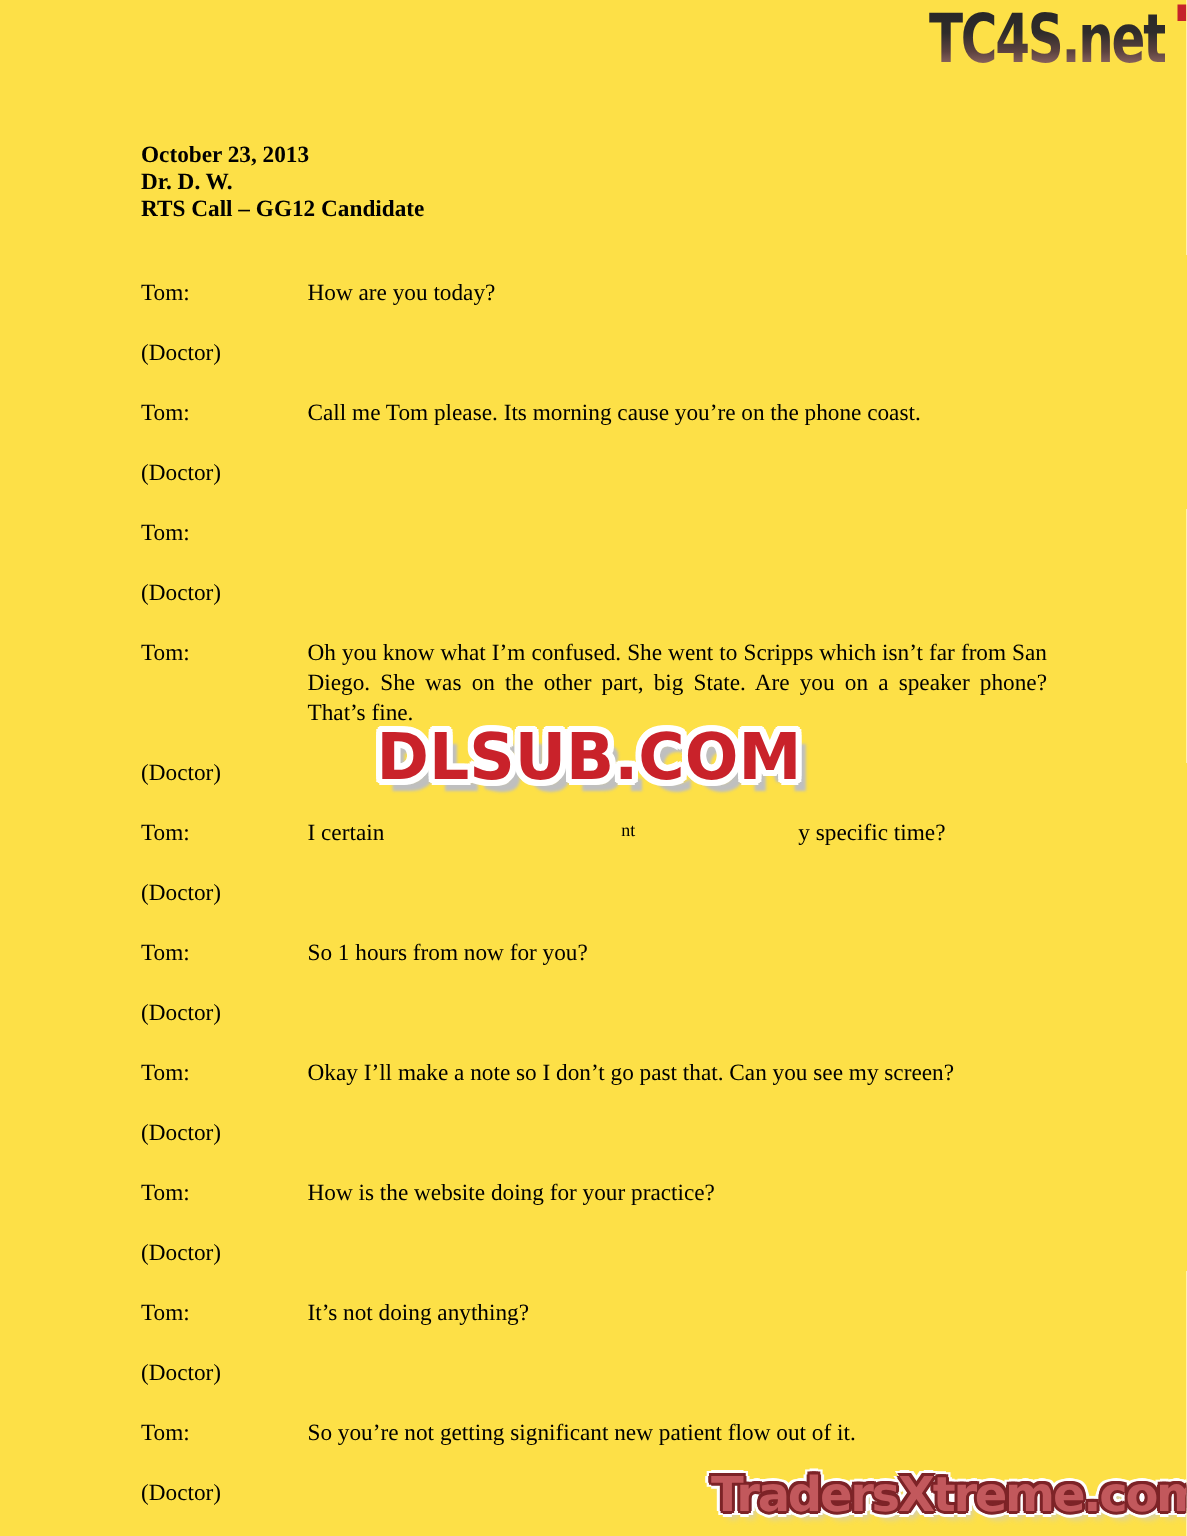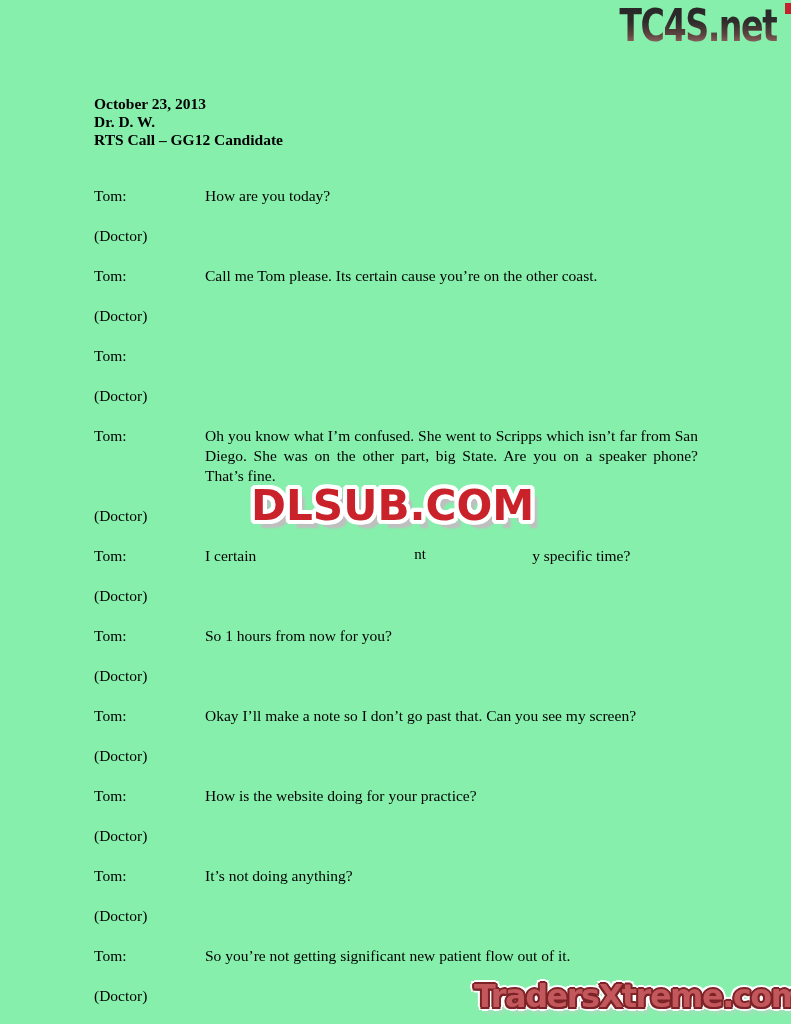--- a/index.html
+++ b/index.html
@@ -4,21 +4,21 @@
 <style>
   html, body {
     margin: 0;
     padding: 0;
     background: #ffffff;
   }
   .page {
     position: relative;
     width: 791px;
     height: 1024px;
-    background: #86efac;
+    background: #fde047;
     overflow: hidden;
     font-family: "Liberation Serif", serif;
     color: #000000;
   }
 
   
   .logo-top {
     position: absolute;
     top: 3px;
     right: 14px;
@@ -83,21 +83,21 @@
     display: inline-block;
     position: relative;
     width: 276px;
     height: 1px;
     vertical-align: baseline;
   }
   .gap .mid {
     position: absolute;
     left: 158px;
     top: -16px;
-    font-size: 15px;
+    font-size: 12px;
   }
 
   
   .wm-center {
     position: absolute;
     left: 251px;
     top: 482px;
     z-index: 5;
     font-family: "DejaVu Sans", sans-serif;
     font-weight: bold;
@@ -156,21 +156,21 @@
       <div class="row">
         <div class="speaker">Tom:</div>
         <div class="dialogue">How are you today?</div>
       </div>
       <div class="row">
         <div class="speaker">(Doctor)</div>
         <div class="dialogue">&nbsp;</div>
       </div>
       <div class="row">
         <div class="speaker">Tom:</div>
-        <div class="dialogue">Call me Tom please. Its certain cause you’re on the other coast.</div>
+        <div class="dialogue">Call me Tom please. Its morning cause you’re on the phone coast.</div>
       </div>
       <div class="row">
         <div class="speaker">(Doctor)</div>
         <div class="dialogue">&nbsp;</div>
       </div>
       <div class="row">
         <div class="speaker">Tom:</div>
       </div>
       <div class="row">
         <div class="speaker">(Doctor)</div>

